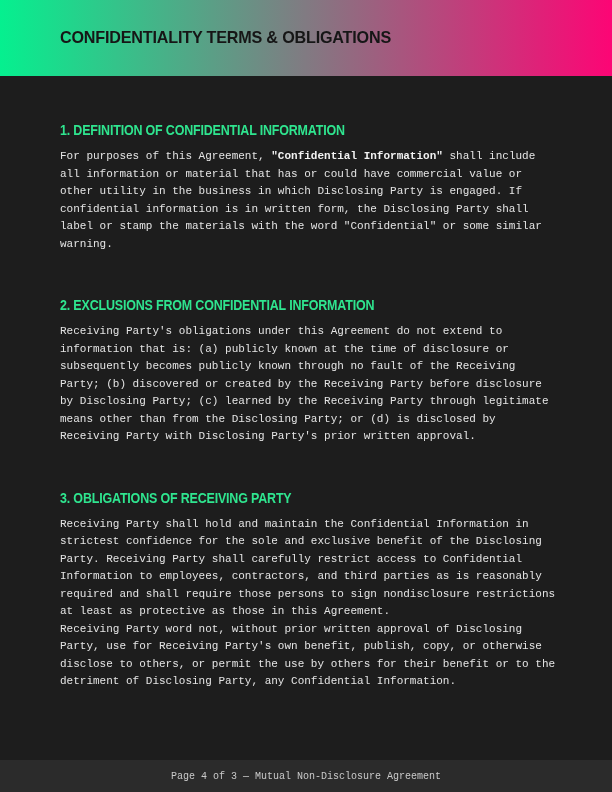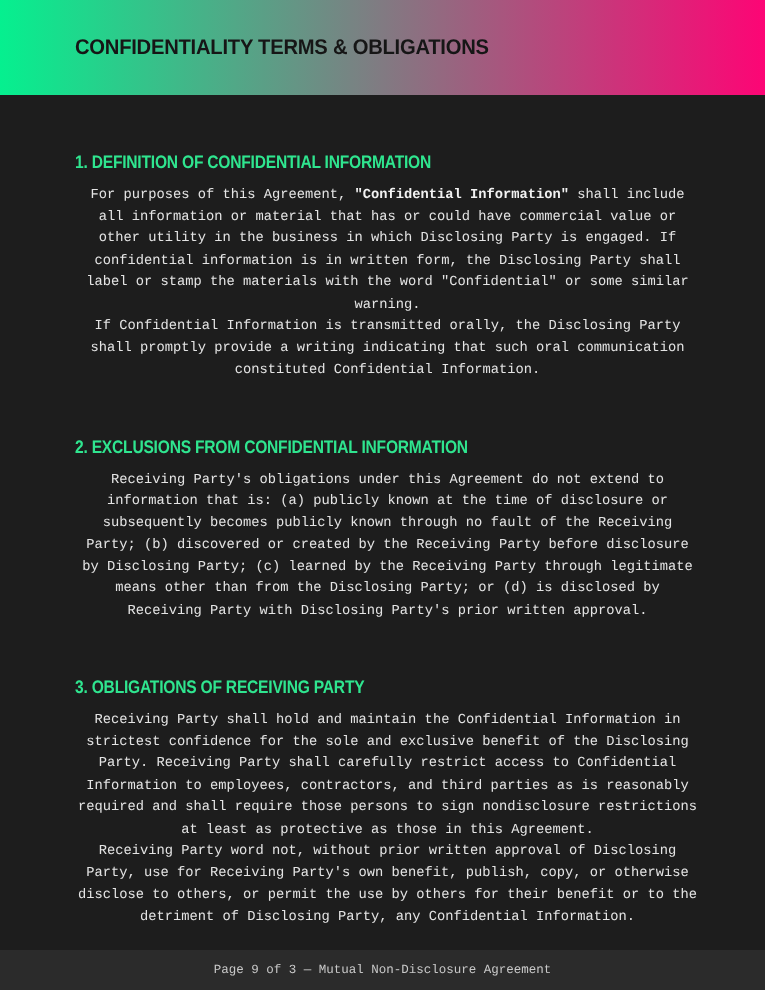--- a/index.html
+++ b/index.html
@@ -41,21 +41,20 @@
     transform-origin: left center;
     white-space: nowrap;
     margin-bottom: 10px;
   }
   .paragraph {
     font-family: "Liberation Mono", monospace;
     font-size: 11px;
     line-height: 17.5px;
     color: #e4e4e4;
     margin: 0;
-    text-align: center;
   }
   .paragraph b { font-weight: 700; color: #f2f2f2; }
   .footer {
     position: absolute;
     left: 0; bottom: 0;
     width: 100%;
     height: 32px;
     background: #2b2b2b;
     display: flex;
     align-items: center;
@@ -72,28 +71,27 @@
 <body>
 
 <div class="header">
   <div class="header-title">CONFIDENTIALITY TERMS &amp; OBLIGATIONS</div>
 </div>
 
 <div class="content">
     <section class="section">
       <h2 class="section-heading">1. DEFINITION OF CONFIDENTIAL INFORMATION</h2>
       <p class="paragraph"><span>For purposes of this Agreement, </span><b>"Confidential Information"</b><span> shall include all information or material that has or could have commercial value or other utility in the business in which Disclosing Party is engaged. If confidential information is in written form, the Disclosing Party shall label or stamp the materials with the word "Confidential" or some similar warning.</span></p>
-      <p class="paragraph"><span>If Confidential Information is transmitted orally, the Disclosing Party shall promptly provide a writing indicating that such oral communication constituted Confidential Information.</span></p>
     </section>
     <section class="section">
       <h2 class="section-heading">2. EXCLUSIONS FROM CONFIDENTIAL INFORMATION</h2>
       <p class="paragraph"><span>Receiving Party's obligations under this Agreement do not extend to information that is: (a) publicly known at the time of disclosure or subsequently becomes publicly known through no fault of the Receiving Party; (b) discovered or created by the Receiving Party before disclosure by Disclosing Party; (c) learned by the Receiving Party through legitimate means other than from the Disclosing Party; or (d) is disclosed by Receiving Party with Disclosing Party's prior written approval.</span></p>
     </section>
     <section class="section">
       <h2 class="section-heading">3. OBLIGATIONS OF RECEIVING PARTY</h2>
       <p class="paragraph"><span>Receiving Party shall hold and maintain the Confidential Information in strictest confidence for the sole and exclusive benefit of the Disclosing Party. Receiving Party shall carefully restrict access to Confidential Information to employees, contractors, and third parties as is reasonably required and shall require those persons to sign nondisclosure restrictions at least as protective as those in this Agreement.</span></p>
       <p class="paragraph"><span>Receiving Party word not, without prior written approval of Disclosing Party, use for Receiving Party's own benefit, publish, copy, or otherwise disclose to others, or permit the use by others for their benefit or to the detriment of Disclosing Party, any Confidential Information.</span></p>
     </section>
   </div>
 
 <div class="footer">
-  <div class="footer-text">Page 9 of 3 — Mutual Non-Disclosure Agreement</div>
+  <div class="footer-text">Page 4 of 3 — Mutual Non-Disclosure Agreement</div>
 </div>
 
 </body></html>

